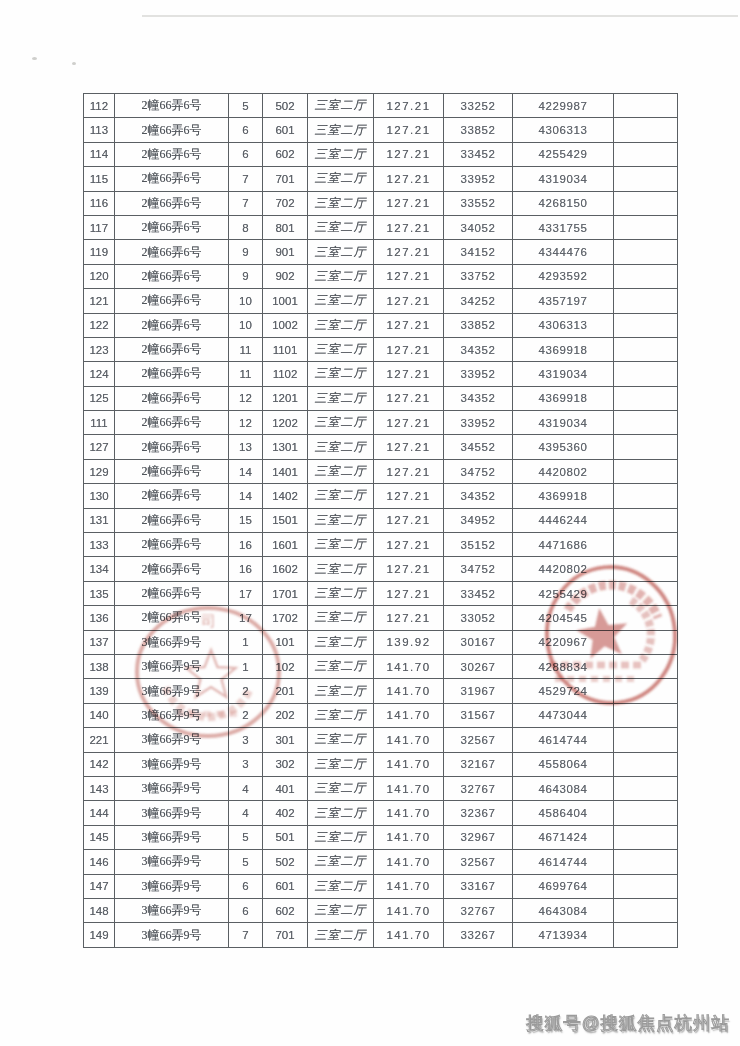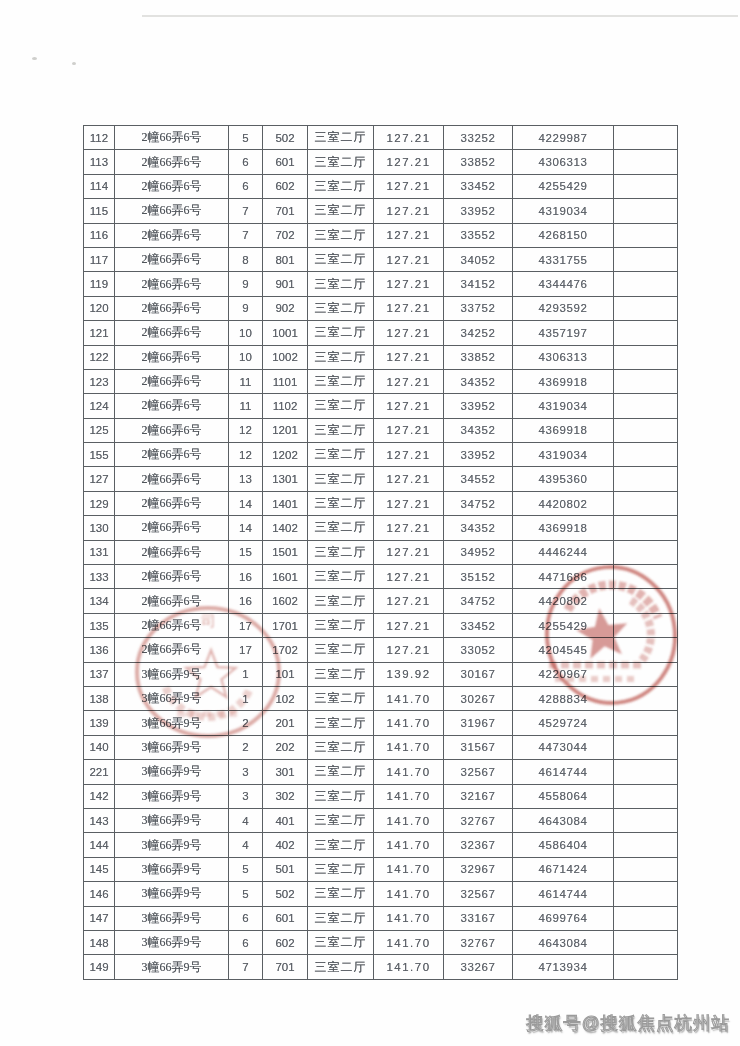--- a/index.html
+++ b/index.html
@@ -12,34 +12,34 @@
   
   .scan-line{position:absolute;left:142px;top:15px;width:596px;height:2px;
     background:#e2e2e0;filter:blur(.6px);}
   .speck{position:absolute;background:#cfcfcc;border-radius:50%;filter:blur(.5px);}
   .speck.a{left:32px;top:57px;width:5px;height:3px;}
   .speck.b{left:72px;top:62px;width:4px;height:3px;}
 
   
   .table-wrap{position:absolute;left:83px;top:93px;width:594px;height:855px;}
   table.price{
-    width:594px;height:855px;border-collapse:collapse;table-layout:fixed;margin-top:32px;
+    width:594px;height:855px;border-collapse:collapse;table-layout:fixed;
   }
   table.price td{
     border:1px solid #5a5f63;
     text-align:center;vertical-align:middle;
     font-size:11.5px;color:#5a5f66;
     padding:0;overflow:hidden;white-space:nowrap;
     text-shadow:0 0 .6px rgba(90,95,102,.75);
   }
   table.price td:nth-child(2),
   table.price td:nth-child(5){
     font-family:"Liberation Serif", serif;font-size:12px;color:#50555b;
   }
-  table.price td:nth-child(5){letter-spacing:1px;}
+  table.price td:nth-child(5){font-style:italic;letter-spacing:1px;}
   table.price td:nth-child(6){letter-spacing:1.5px;}
   table.price td:nth-child(7),
   table.price td:nth-child(8){letter-spacing:.6px;color:#60656c;}
 
   
   .seal{position:absolute;pointer-events:none;mix-blend-mode:multiply;z-index:5;}
   .seal-left{left:131px;top:602px;}
   .seal-right{left:541px;top:561px;}
 
   
@@ -211,21 +211,21 @@
       <td>2幢66弄6号</td>
       <td>12</td>
       <td>1201</td>
       <td>三室二厅</td>
       <td>127.21</td>
       <td>34352</td>
       <td>4369918</td>
       <td></td>
     </tr>
           <tr>
-      <td>155</td>
+      <td>111</td>
       <td>2幢66弄6号</td>
       <td>12</td>
       <td>1202</td>
       <td>三室二厅</td>
       <td>127.21</td>
       <td>33952</td>
       <td>4319034</td>
       <td></td>
     </tr>
           <tr>

